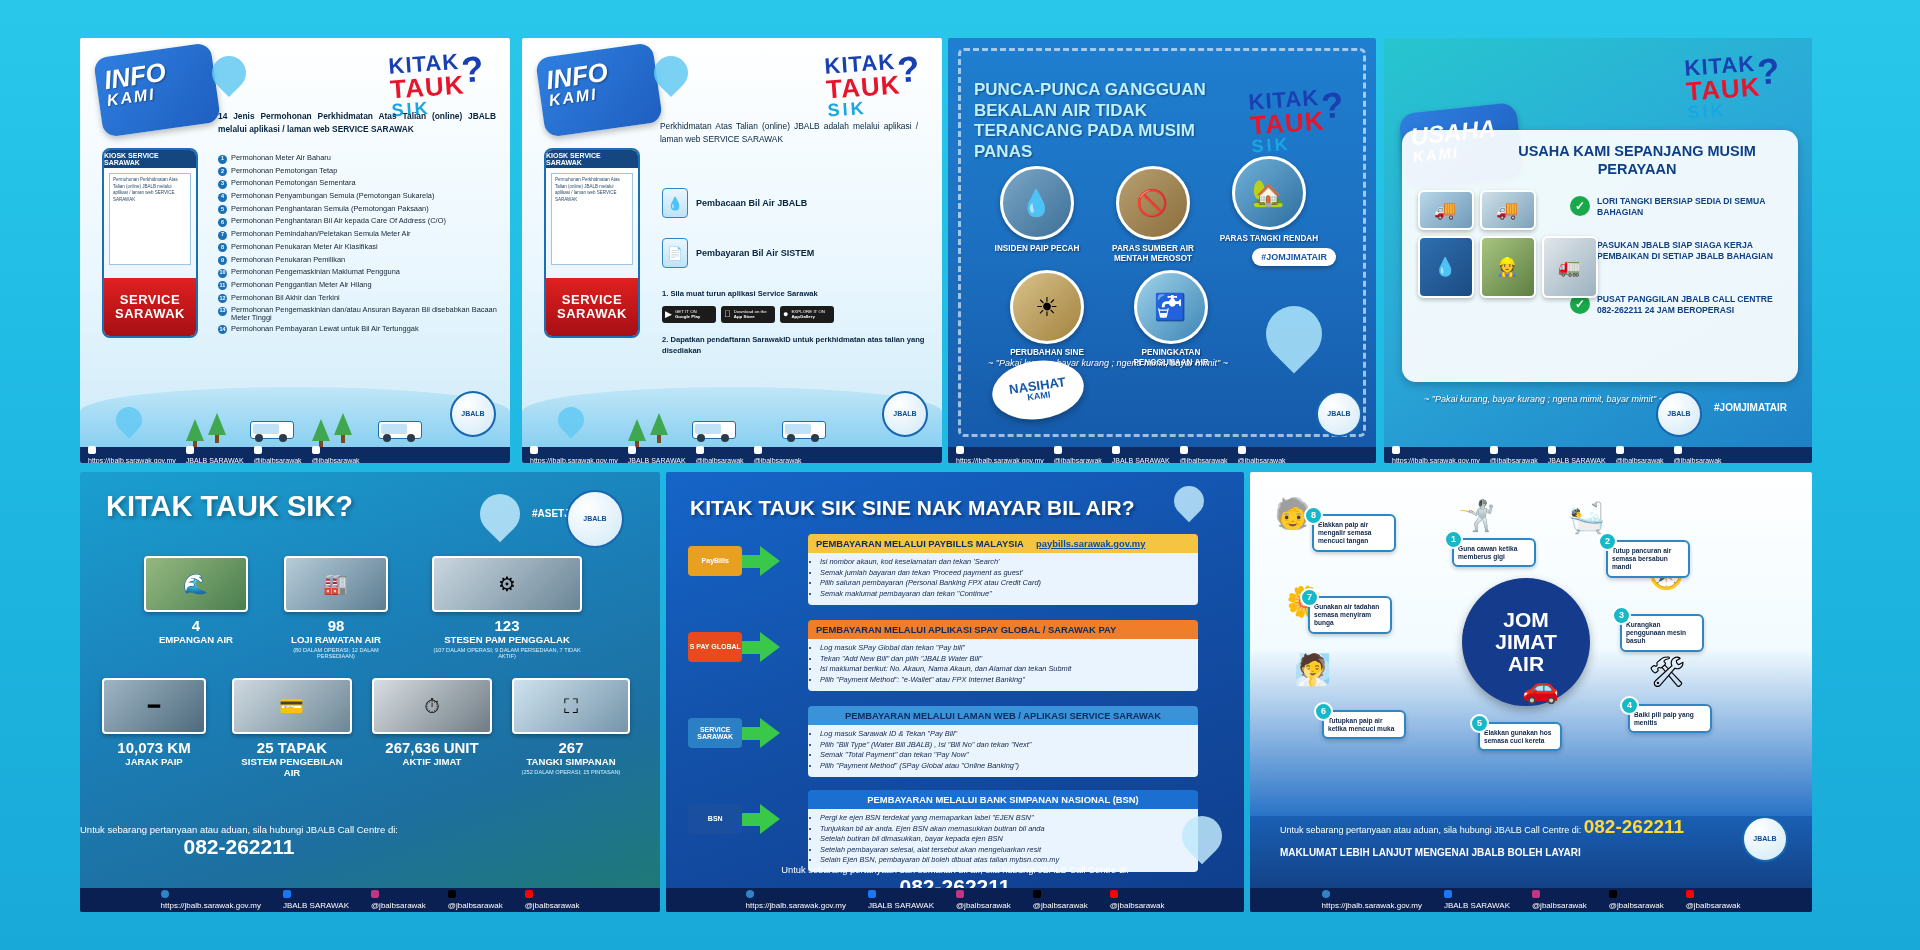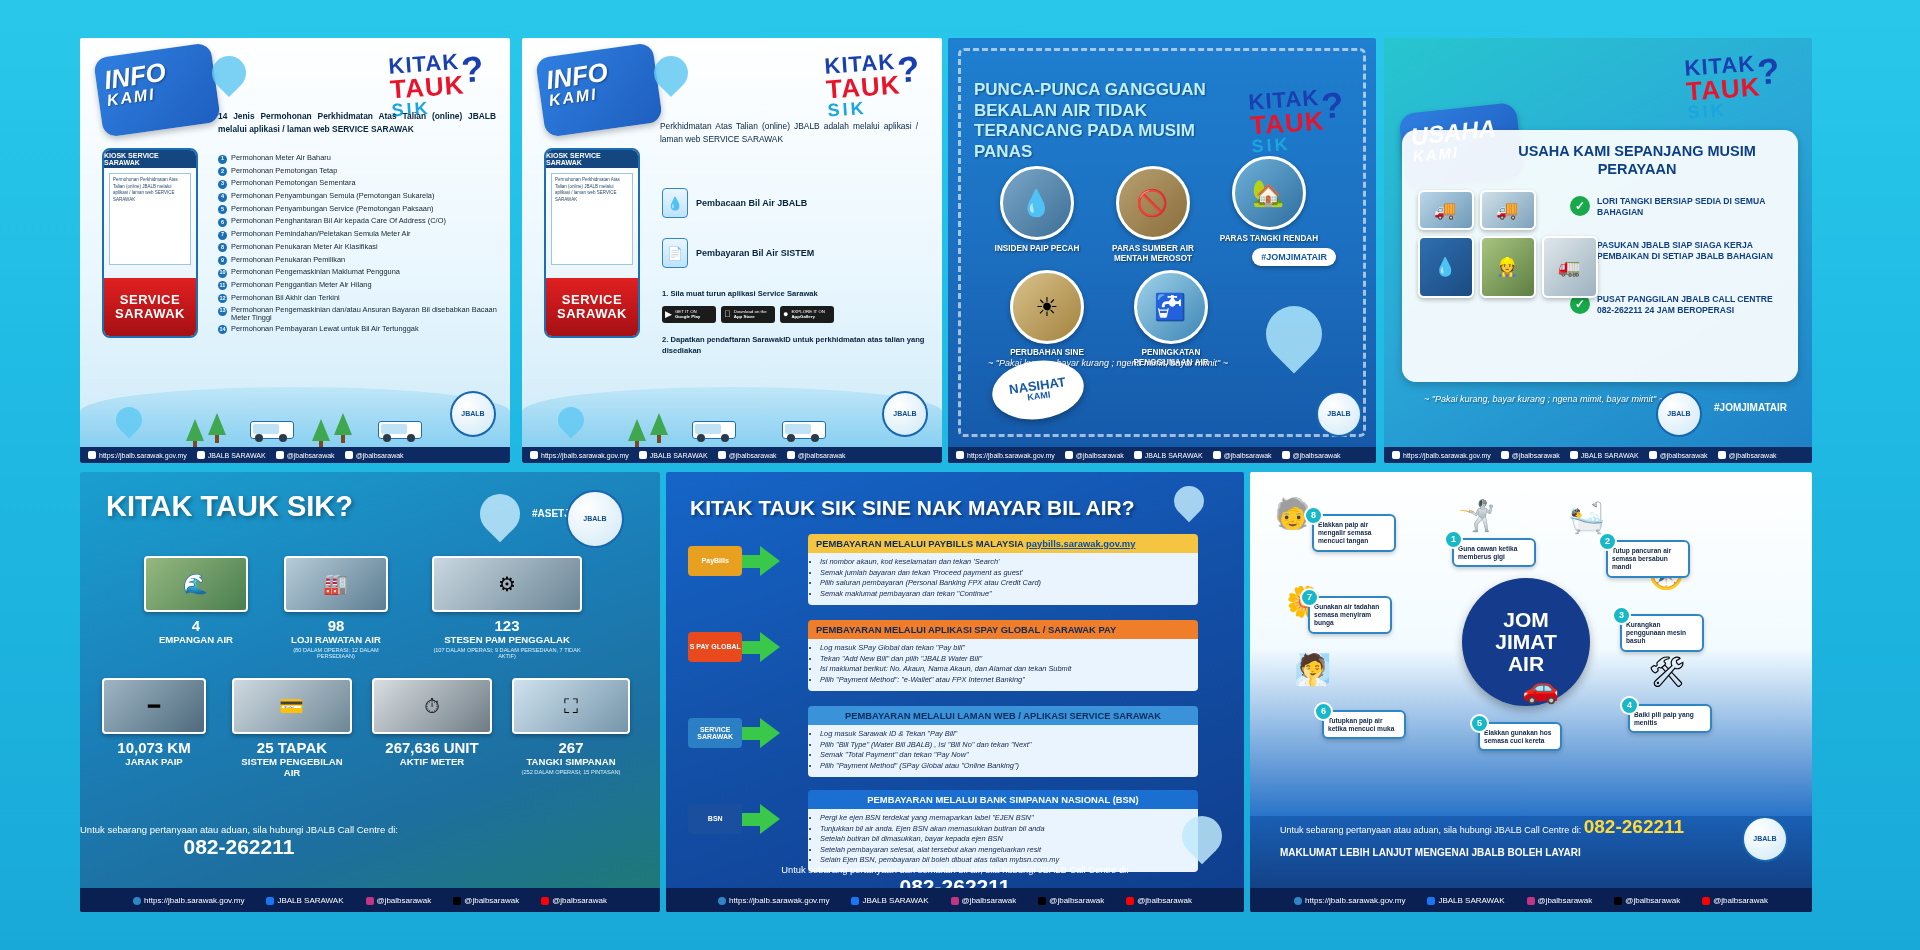--- a/index.html
+++ b/index.html
@@ -59,21 +59,21 @@
   }
   .footer-bar {
     position: absolute; left: 0; right: 0; bottom: 0;
     height: 16px;
     background: #0d2a63;
     display: flex; align-items: center;
     padding-left: 8px; gap: 10px;
   }
   .footer-bar .fi {
     color: #fff; font-size: 7px; white-space: nowrap;
-    display: flex; align-items: flex-end; gap: 3px;
+    display: flex; align-items: flex-start; gap: 3px; flex-direction: column;
   }
   .fdot {
     width: 8px; height: 8px; border-radius: 2px;
     display: inline-block; background: #fff;
   }
   .jbalb-seal {
     position: absolute;
     width: 46px; height: 46px; border-radius: 50%;
     background: radial-gradient(circle at 35% 30%, #fff, #cfe8f7);
     border: 2px solid #1666b0;
@@ -413,21 +413,21 @@
         <div class="row">
           <span class="bul">3</span>
           <span>Permohonan Pemotongan Sementara</span>
         </div>
         <div class="row">
           <span class="bul">4</span>
           <span>Permohonan Penyambungan Semula (Pemotongan Sukarela)</span>
         </div>
         <div class="row">
           <span class="bul">5</span>
-          <span>Permohonan Penyambungan Service (Pemotongan Paksaan)</span>
+          <span>Permohonan Penghantaran Semula (Pemotongan Paksaan)</span>
         </div>
         <div class="row">
           <span class="bul">6</span>
           <span>Permohonan Penghantaran Bil Air kepada Care Of Address (C/O)</span>
         </div>
         <div class="row">
           <span class="bul">7</span>
           <span>Permohonan Pemindahan/Peletakan Semula Meter Air</span>
         </div>
         <div class="row">
@@ -760,21 +760,21 @@
       <div class="lbl">JARAK PAIP</div>
     </div>
     <div class="stat-card" style="left:152px; top:206px; width:120px;">
       <div class="img" style="width:120px; background:linear-gradient(135deg,#cfd9e0,#6d8796);">💳</div>
       <div class="num">25 TAPAK</div>
       <div class="lbl">SISTEM PENGEBILAN AIR</div>
     </div>
     <div class="stat-card" style="left:292px; top:206px; width:120px;">
       <div class="img" style="width:120px; background:linear-gradient(135deg,#d8dde1,#6f7c85);">⏱</div>
       <div class="num">267,636 UNIT</div>
-      <div class="lbl">AKTIF METER</div>
+      <div class="lbl">AKTIF JIMAT</div>
     </div>
     <div class="stat-card" style="left:432px; top:206px; width:118px;">
       <div class="img" style="width:118px; background:linear-gradient(135deg,#cfe2ee,#7595aa);">⛶</div>
       <div class="num">267</div>
       <div class="lbl">TANGKI SIMPANAN</div>
       <div class="sub">(252 DALAM OPERASI; 15 PINTASAN)</div>
     </div>
 
     <div class="callout" style="left:0; top:352px;">
       <div class="q">Untuk sebarang pertanyaan atau aduan, sila hubungi JBALB Call Centre di:</div>
@@ -811,21 +811,21 @@
     <div class="wdrop" style="right:40px; top:14px; width:30px; height:30px; background:#bfe9fb;"></div>
 
     <div class="pay-arrow" style="left:22px; top:72px;">
       <div class="chip" style="background:#e8a020;">PayBills</div>
       <div class="bar"></div>
       <div class="tri"></div>
     </div>
     <div class="pay-block" style="left:142px; top:62px;">
       <div class="bh" style="background:#f5c542;">
         <span>PEMBAYARAN MELALUI PAYBILLS MALAYSIA</span>
-        <span style="color:#0b4da2;text-decoration:underline;">paybills.sarawak.gov.my</span>
+        <span style="color:#0b4da2;text-decoration:underline;margin-left:10px;">paybills.sarawak.gov.my</span>
       </div>
       <div class="bb">
           <ul id="pay0">
             <li>Isi nombor akaun, kod keselamatan dan tekan 'Search'</li>
             <li>Semak jumlah bayaran dan tekan 'Proceed payment as guest'</li>
             <li>Pilih saluran pembayaran (Personal Banking FPX atau Credit Card)</li>
             <li>Semak maklumat pembayaran dan tekan "Continue"</li>
           </ul>
         </div>
     </div>

